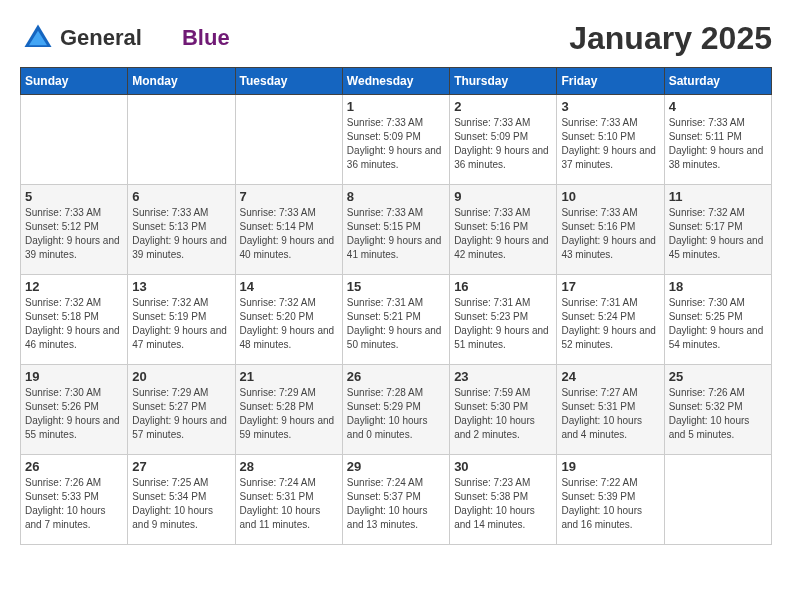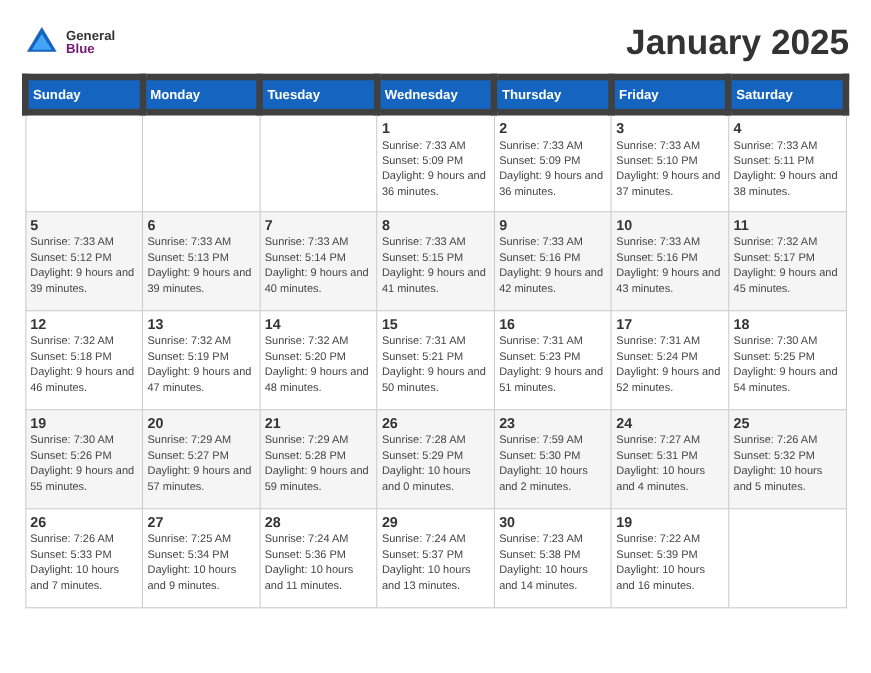--- a/index.html
+++ b/index.html
@@ -16,24 +16,25 @@
       align-items: flex-start;
       margin-bottom: 10px;
     }
     .logo {
       display: flex;
       align-items: center;
       gap: 4px;
     }
     .logo-text {
       display: flex;
-      flex-direction: column;
-      font-size: 12px;
+      flex-direction: row;
+      font-size: 22px;
       font-weight: bold;
       line-height: 1;
+      gap: 40px;
     }
     .logo-general { color: #333; }
     .logo-blue { color: #701a75; }
     .logo-icon {
       width: 36px;
       height: 36px;
     }
     .title-block {
       text-align: right;
     }
@@ -50,21 +51,21 @@
       width: 100%;
       border-collapse: collapse;
       table-layout: fixed;
     }
     thead tr th {
       background-color: #1565c0;
       color: #fff;
       font-size: 12px;
       padding: 6px 4px;
       text-align: left;
-      border: 6px solid #404040;
+      border: 1px solid #404040;
     }
     tbody tr td {
       border: 1px solid #ccc;
       vertical-align: top;
       padding: 4px 4px 4px 4px;
       font-size: 10.5px;
       color: #333;
       height: 90px;
       background: #fff;
     }
@@ -288,21 +289,21 @@
         </td>
         <td>
           <span class="day-num">27</span>
           <div class="cell-content">Sunrise: 7:25 AM
 Sunset: 5:34 PM
 Daylight: 10 hours and 9 minutes.</div>
         </td>
         <td>
           <span class="day-num">28</span>
           <div class="cell-content">Sunrise: 7:24 AM
-Sunset: 5:36 PM
+Sunset: 5:31 PM
 Daylight: 10 hours and 11 minutes.</div>
         </td>
         <td>
           <span class="day-num">29</span>
           <div class="cell-content">Sunrise: 7:24 AM
 Sunset: 5:37 PM
 Daylight: 10 hours and 13 minutes.</div>
         </td>
         <td>
           <span class="day-num">30</span>

